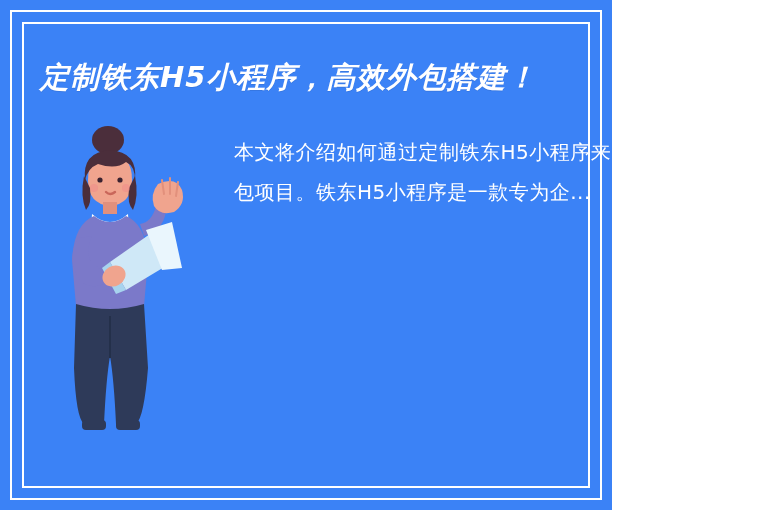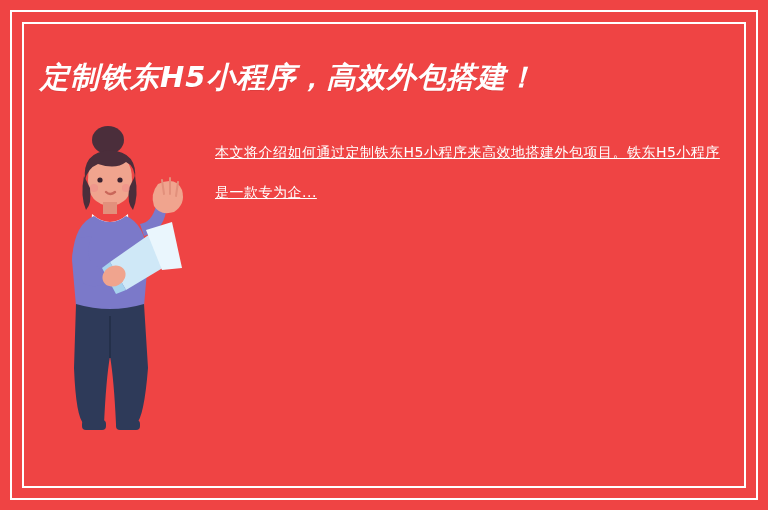--- a/index.html
+++ b/index.html
@@ -7,23 +7,23 @@
     padding: 0;
   }
   body {
     width: 768px;
     height: 510px;
     overflow: hidden;
     font-family: "Liberation Sans", sans-serif;
   }
   #card {
     position: relative;
-    width: 768px;
+    width: 612px;
     height: 510px;
-    background: #ef4444;
+    background: #3b82f6;
     box-sizing: border-box;
   }
   #outer-border {
     position: absolute;
     left: 10px;
     top: 10px;
     right: 10px;
     bottom: 10px;
     border: 2px solid #ffffff;
     box-sizing: border-box;
@@ -46,29 +46,28 @@
     font-size: 29px;
     font-weight: bold;
     font-style: italic;
     color: #ffffff;
     letter-spacing: 1px;
     white-space: nowrap;
     text-shadow: 0 1px 0 rgba(0,0,0,0.08);
   }
   #body-text {
     position: absolute;
-    left: 215px;
+    left: 234px;
     top: 132px;
     width: 514px;
     font-family: "DejaVu Sans", sans-serif;
-    font-size: 14px;
+    font-size: 20px;
     line-height: 40px;
     color: #ffffff;
     letter-spacing: 0.5px;
-    text-decoration: underline;
   }
   #illustration {
     position: absolute;
     left: 40px;
     top: 118px;
     width: 180px;
     height: 320px;
   }
 </style>
 </head>

